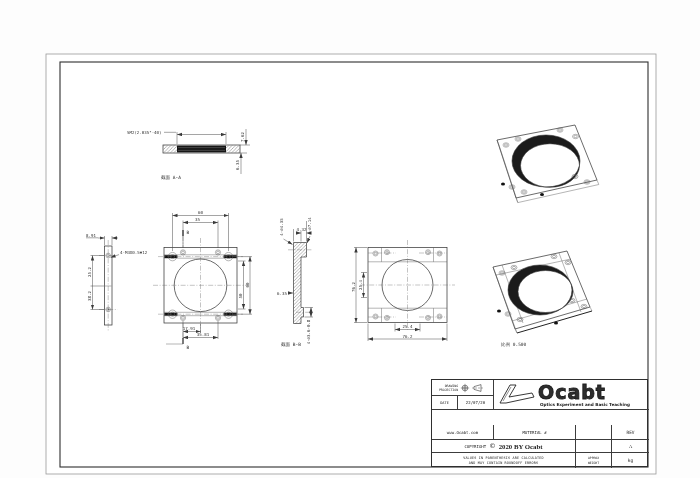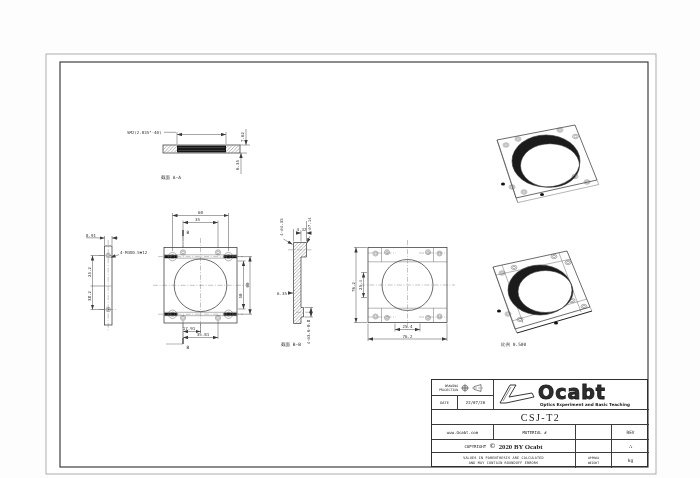--- a/index.html
+++ b/index.html
@@ -283,23 +283,20 @@
   </div>
   <div class="c bb" style="left:62px;top:0;width:155px;height:30px;justify-content:flex-start;">
     <svg width="155" height="30" viewBox="0 0 155 30">
       <path d="M6,23 L16,5 L22,5 L15,17 L38,13 L40,17 L12,23 Z" fill="#fff" stroke="#222" stroke-width="0.9"></path>
       <path d="M9,21 L17,7" stroke="#222" stroke-width="0.5" fill="none"></path>
       <text x="44" y="19" font-size="19" font-weight="bold" letter-spacing="1" fill="#ffffff" stroke="#1d1d1d" stroke-width="0.9" style="font-family:'DejaVu Sans',sans-serif">Ocabt</text>
     </svg>
     <div class="tagline">Optics Experiment and Basic Teaching</div>
   </div>
 
-  <div class="c bb serif partno" style="left:0;top:30px;width:217px;height:15px;">
-    <span>CSJ-T2</span>
-  </div>
 
   <div class="c br bb f40 mono" style="left:0;top:45px;width:62px;height:15px;">
     <span>www.Ocabt.com</span>
   </div>
   <div class="c br bb f40 mono" style="left:62px;top:45px;width:82px;height:15px;">
     <span>MATERIAL #</span>
   </div>
   <div class="c br bb" style="left:144px;top:45px;width:36px;height:15px;"></div>
   <div class="c bb f45 mono" style="left:180px;top:45px;width:37px;height:15px;">
     <span>REV</span>

